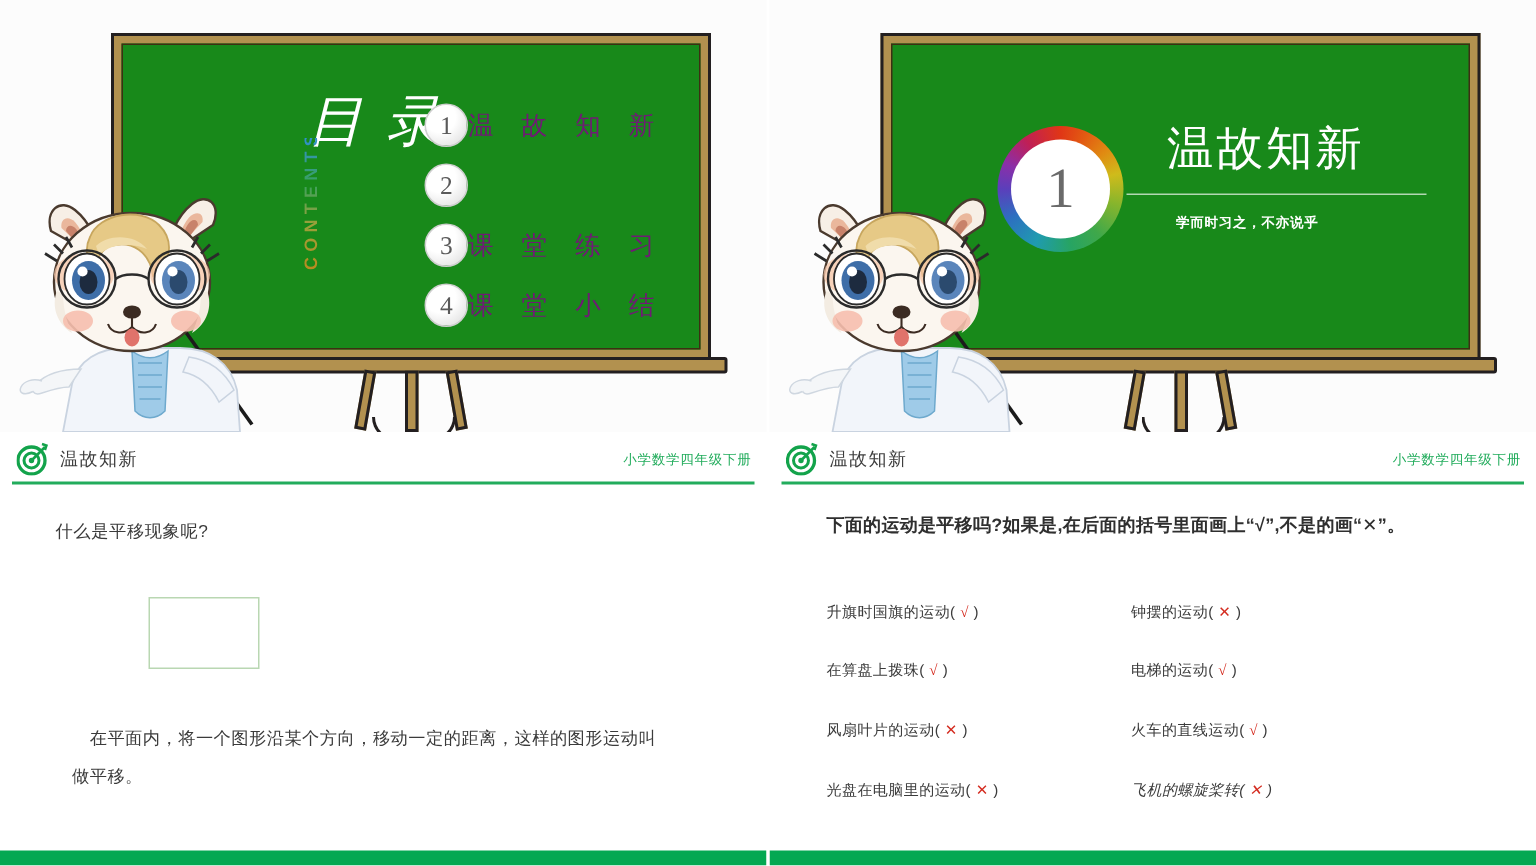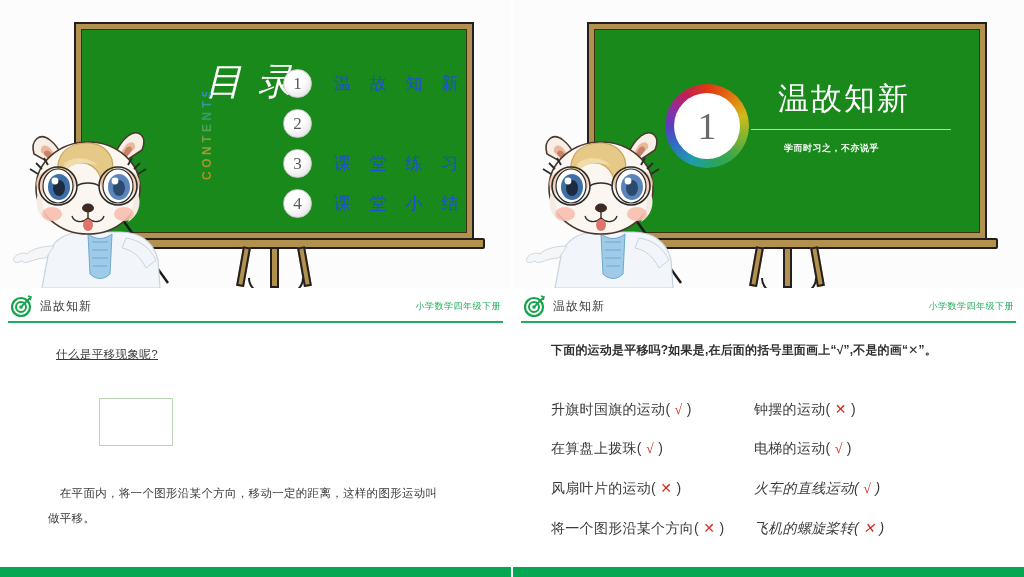--- a/index.html
+++ b/index.html
@@ -76,22 +76,21 @@
     width:29px;height:29px;border-radius:50%;
     background:radial-gradient(circle at 35% 30%,#ffffff 40%,#d9d9d9 100%);
     border:1px solid #cfcfcf;
     display:flex;align-items:center;justify-content:center;
     color:#5a5a5a;font-size:17px;
     font-family:"Liberation Serif","DejaVu Serif",serif;
     box-sizing:border-box;
     flex:none;
   }
   .toc-label{
-    margin-left:22px;
-    color:#1d4ed8;
+    color:#701a75;
     font-size:17px;
     letter-spacing:7px;
     white-space:nowrap;
   }
 
   
   .ring{
     position:absolute;
     width:84px;height:84px;border-radius:50%;
     background:conic-gradient(from 0deg,
@@ -129,21 +128,21 @@
 
   .foot-bar{position:absolute;left:0;bottom:0;width:100%;height:10px;background:#04a852;}
 
   
   .q-text{position:absolute;font-size:11.5px;color:#3b3b3b;letter-spacing:.4px;}
   .g-rect{position:absolute;border:1px solid #b9d7b2;background:#ffffff;}
   .p-text{position:absolute;font-size:11.5px;color:#3b3b3b;line-height:25px;letter-spacing:.3px;}
 
   
   .qz-title{position:absolute;font-size:12px;color:#2f2f2f;letter-spacing:.2px;white-space:nowrap;font-weight:bold;}
-  .qz-item{position:absolute;font-size:14px;color:#3b3b3b;letter-spacing:.3px;white-space:nowrap;}
+  .qz-item{position:absolute;font-size:10px;color:#3b3b3b;letter-spacing:.3px;white-space:nowrap;}
   .mark{color:#d42b1f;font-family:"Liberation Serif","DejaVu Serif",serif;}
 </style>
 </head>
 <body>
 
 <div class="page">
 
   <div class="slide slide-top left">
 
     <div class="board-frame" style="left:74px;top:22px;width:400px;height:218px;">
@@ -308,21 +307,21 @@
           <circle cx="10" cy="12" r="1.8" fill="#13a34b"></circle>
           <path d="M11 11 L19 3" stroke="#13a34b" stroke-width="1.8"></path>
           <path d="M17 1 L20 2 L19 5" fill="none" stroke="#13a34b" stroke-width="1.6"></path>
         </svg>
       </div>
       <div class="hdr-title">温故知新</div>
       <div class="hdr-right">小学数学四年级下册</div>
       <div class="hdr-rule"></div>
     </div>
 
-    <div class="q-text" style="left:56px;top:57px;text-decoration:underline;">什么是平移现象呢?</div>
+    <div class="q-text" style="left:37px;top:57px;">什么是平移现象呢?</div>
 
     <div class="g-rect" style="left:99px;top:399px;width:72px;height:46px;top:108px;"></div>
 
     <div class="p-text" style="left:48px;top:191px;">　在平面内，将一个图形沿某个方向，移动一定的距离，这样的图形运动叫</div>
     <div class="p-text" style="left:48px;top:216px;">做平移。</div>
 
     <div class="foot-bar"></div>
   </div>
 
   <div class="slide slide-bot right">
@@ -353,36 +352,36 @@
       <span>在算盘上拨珠(</span>
       <span class="mark">√</span>
       <span>)</span>
     </div>
     <div class="qz-item" style="left:38px;top:190px;">
       <span>风扇叶片的运动(</span>
       <span class="mark">✕</span>
       <span>)</span>
     </div>
     <div class="qz-item" style="left:38px;top:230px;">
-      <span>将一个图形沿某个方向(</span>
+      <span>光盘在电脑里的运动(</span>
       <span class="mark">✕</span>
       <span>)</span>
     </div>
 
     <div class="qz-item" style="left:241px;top:111px;">
       <span>钟摆的运动(</span>
       <span class="mark">✕</span>
       <span>)</span>
     </div>
     <div class="qz-item" style="left:241px;top:150px;">
       <span>电梯的运动(</span>
       <span class="mark">√</span>
       <span>)</span>
     </div>
-    <div class="qz-item" style="left:241px;top:190px;font-style:italic;">
+    <div class="qz-item" style="left:241px;top:190px;">
       <span>火车的直线运动(</span>
       <span class="mark">√</span>
       <span>)</span>
     </div>
     <div class="qz-item" style="left:241px;top:230px;font-style:italic;">
       <span>飞机的螺旋桨转(</span>
       <span class="mark">✕</span>
       <span>)</span>
     </div>
 

